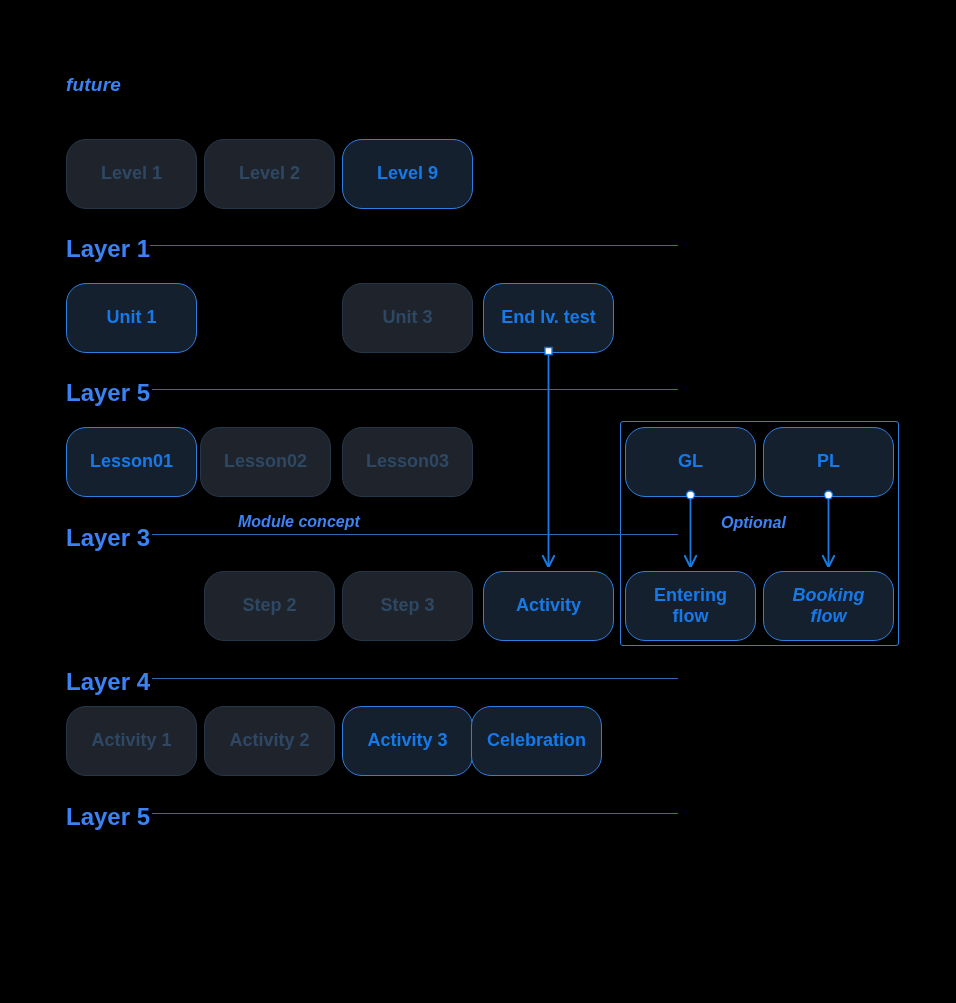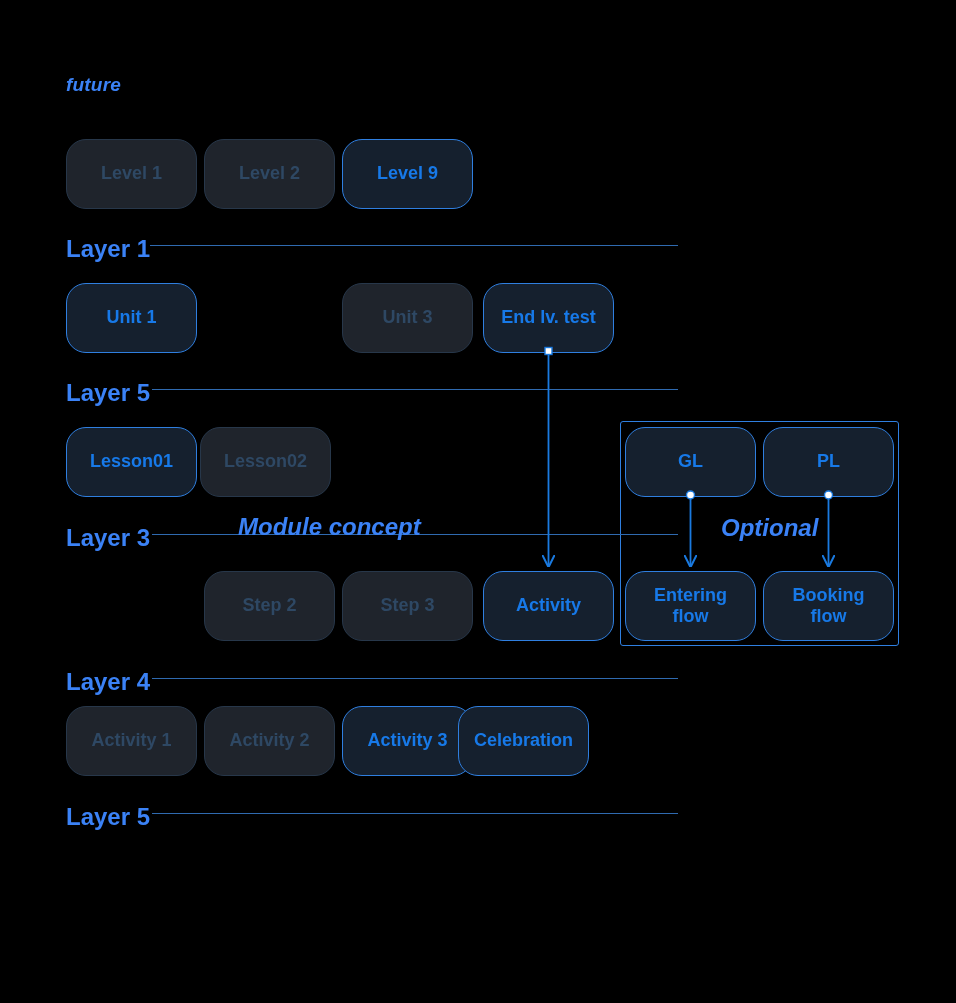--- a/index.html
+++ b/index.html
@@ -69,21 +69,21 @@
 
   .layer-line {
     position: absolute;
     height: 0;
     border-top: 1.2px solid #2f6ab0;
   }
 
   
   .annotation {
     position: absolute;
-    font-size: 24px;
+    font-size: 16px;
     font-weight: bold;
     font-style: italic;
     color: #3b82f6;
     white-space: nowrap;
   }
 
   
   .group-box {
     position: absolute;
     border: 1.5px solid #2f7fe0;
@@ -118,47 +118,48 @@
 
   <div class="node active" style="left:66px; top:283px; width:131px; height:70px;">Unit 1</div>
   <div class="node inactive" style="left:342px; top:283px; width:131px; height:70px;">Unit 3</div>
   <div class="node active" style="left:483px; top:283px; width:131px; height:70px;text-align:center;">End lv. test</div>
 
   <div class="layer-label" style="left:66px; top:379px;">Layer 5</div>
   <div class="layer-line" style="left:152px; top:389px; width:526px;"></div>
 
   <div class="node active" style="left:66px; top:427px; width:131px; height:70px;">Lesson01</div>
   <div class="node inactive" style="left:200px; top:427px; width:131px; height:70px;text-align:right;">Lesson02</div>
+  <div class="node inactive" style="left:342px; top:427px; width:131px; height:70px;">Lesson03</div>
 
   <div class="group-box" style="left:620px; top:421px; width:279px; height:225px;"></div>
 
   <div class="node active" style="left:763px; top:427px; width:131px; height:70px;">PL</div>
   <div class="node active" style="left:625px; top:427px; width:131px; height:70px;">GL</div>
 
   <div class="layer-label" style="left:66px; top:524px;">Layer 3</div>
   <div class="layer-line" style="left:152px; top:534px; width:526px;"></div>
   <div class="annotation" style="left:238px; top:513px;">Module concept</div>
   <div class="annotation" style="left:721px; top:514px;">Optional</div>
 
   <div class="node inactive" style="left:204px; top:571px; width:131px; height:70px;">Step 2</div>
   <div class="node inactive" style="left:342px; top:571px; width:131px; height:70px;">Step 3</div>
   <div class="node active" style="left:483px; top:571px; width:131px; height:70px;">Activity</div>
 
   <div class="node active" style="left:625px; top:571px; width:131px; height:70px;">Entering
 flow</div>
-  <div class="node active" style="left:763px; top:571px; width:131px; height:70px;">Booking
+  <div class="node active" style="left:763px; top:571px; width:131px; height:70px;font-style:italic;">Booking
 flow</div>
 
   <div class="layer-label" style="left:66px; top:668px;">Layer 4</div>
   <div class="layer-line" style="left:152px; top:678px; width:526px;"></div>
 
   <div class="node inactive" style="left:66px; top:706px; width:131px; height:70px;">Activity 1</div>
   <div class="node inactive" style="left:204px; top:706px; width:131px; height:70px;">Activity 2</div>
   <div class="node active" style="left:342px; top:706px; width:131px; height:70px;">Activity 3</div>
-  <div class="node active" style="left:458px; top:706px; width:131px; height:70px;">Celebration</div>
+  <div class="node active" style="left:471px; top:706px; width:131px; height:70px;">Celebration</div>
 
   <div class="layer-label" style="left:66px; top:803px;">Layer 5</div>
   <div class="layer-line" style="left:152px; top:813px; width:526px;"></div>
 
   <svg class="connector-svg">
     <defs>
       <marker id="arrow" viewBox="0 0 10 10" refX="9" refY="5" markerWidth="7" markerHeight="7" orient="auto-start-reverse">
         <path d="M 0 0 L 10 5 L 0 10" fill="none" stroke="#1a7ae0" stroke-width="1.6"></path>
       </marker>
     </defs>

